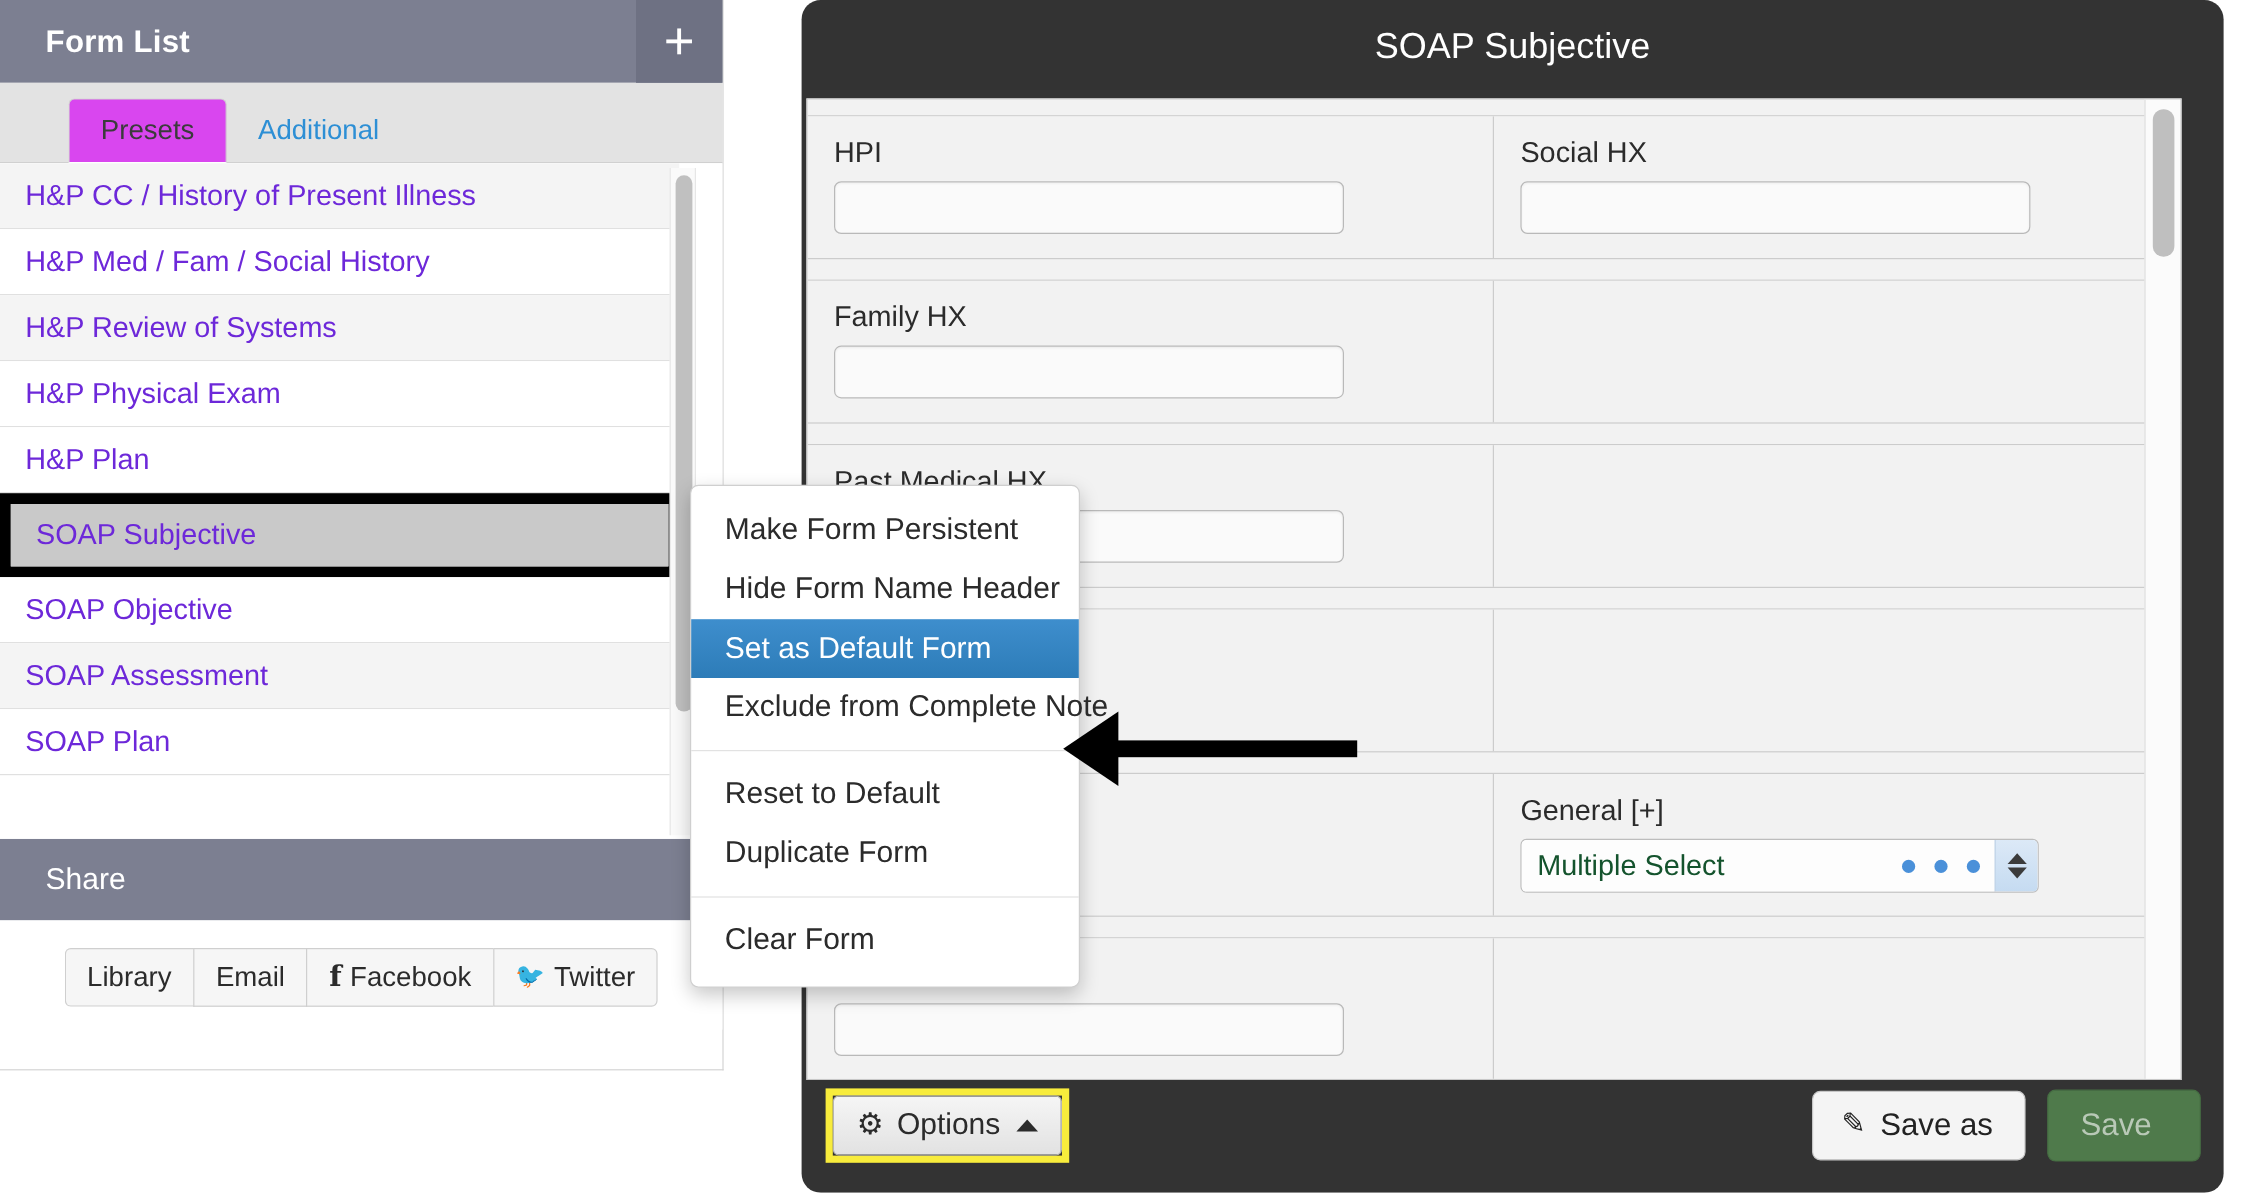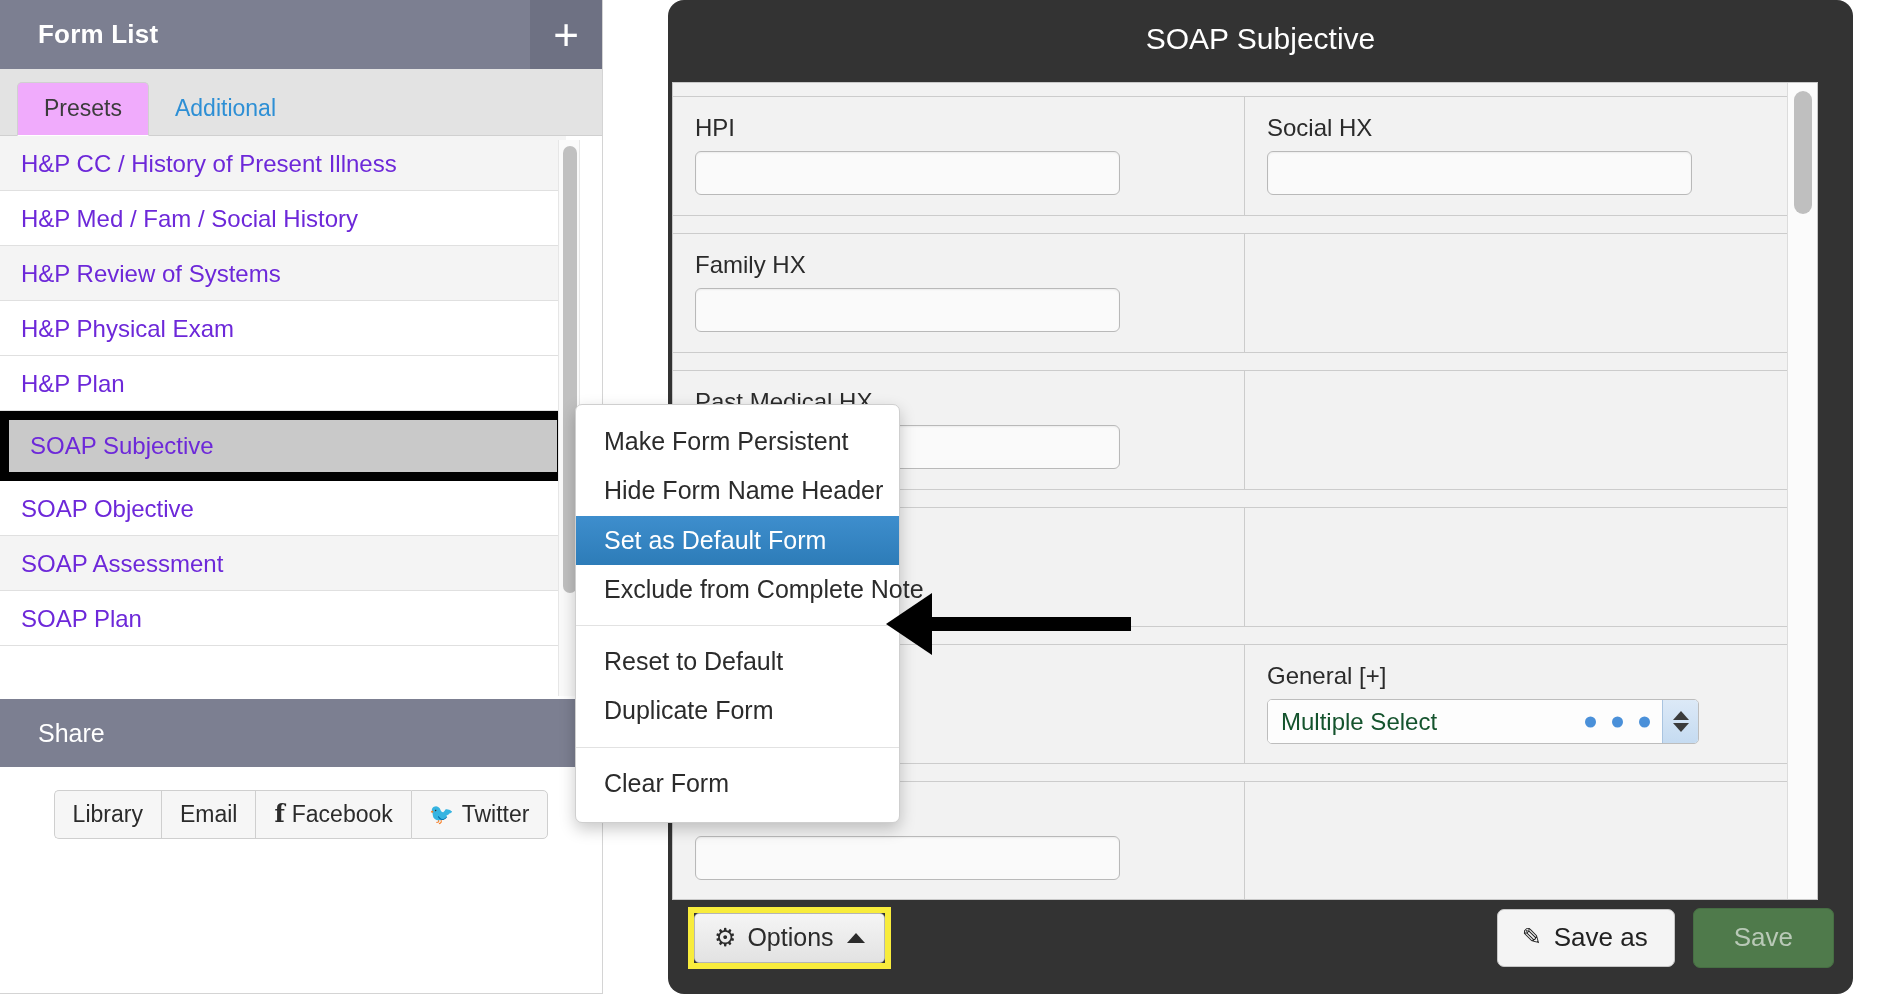--- a/index.html
+++ b/index.html
@@ -7,21 +7,21 @@
     width: 1886px; height: 994px;
     background: #ffffff;
     font-family: "Liberation Sans", sans-serif;
     overflow: hidden;
   }
   .stage { position: relative; width: 1886px; height: 994px; }
 
   
   .sidebar {
     position: absolute; left: 0; top: 0;
-    width: 603px; height: 994px;
+    width: 603px; height: 892px;
     background: #ffffff;
     border-right: 1px solid #d4d4d4;
     border-bottom: 1px solid #d4d4d4;
   }
   .sb-header {
     display: flex; align-items: center;
     height: 69px; background: #7c7f91;
     color: #ffffff;
   }
   .sb-title {
@@ -41,24 +41,25 @@
     border-bottom: 1px solid #d0d0d0;
     display: flex; align-items: flex-end;
     padding-left: 17px;
   }
   .sb-tab {
     padding: 13px 26px 14px 26px;
     font-size: 23px; color: #2d8fd5;
     cursor: pointer; line-height: 1.1;
   }
   .sb-tab.active {
-    background: #f0abfc; color: #3b3b3b;
+    background: #d946ef; color: #3b3b3b;
     border: 1px solid #d0d0d0; border-bottom: 1px solid #ffffff;
     border-radius: 5px 5px 0 0;
     margin-bottom: -1px;
+    margin-left: 40px;
   }
 
   .sb-listwrap {
     position: relative;
     height: 563px;
     background: #ffffff;
     overflow: hidden;
   }
   .sb-list { position: relative; }
   .sb-item {
@@ -252,21 +253,21 @@
     background: #f4f4f4; border: 1px solid #c6c6c6;
     border-radius: 7px;
     padding: 13px 26px 14px 24px;
     font-size: 26px; color: #222;
     cursor: pointer; line-height: 1.1;
   }
   .pencil { font-size: 24px; transform: rotate(0deg); display:inline-block; }
   .save-btn {
     background: #4f7a4b; border: 1px solid #466e43;
     border-radius: 7px;
-    padding: 14px 40px 15px 40px;
+    padding: 14px 40px 15px 27px;
     font-size: 26px; color: #b9c9b7;
     cursor: pointer; line-height: 1.1;
   }
 
   
   .menu {
     position: absolute; left: 575px; top: 404px;
     width: 325px;
     background: #ffffff;
     border: 1px solid #cfcfcf;

